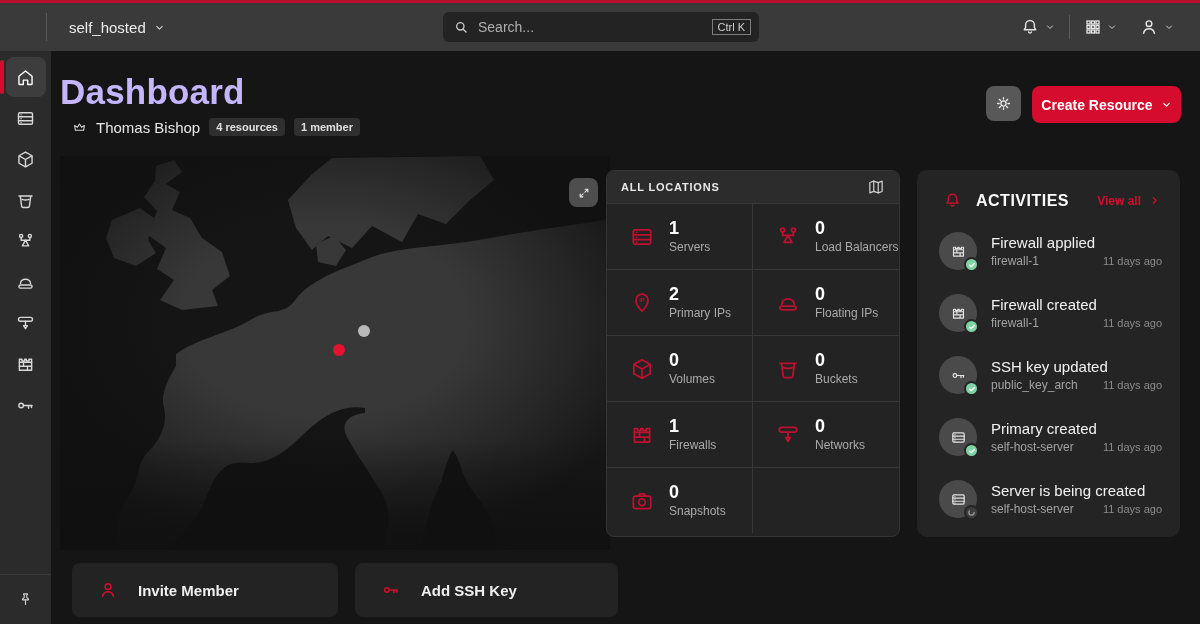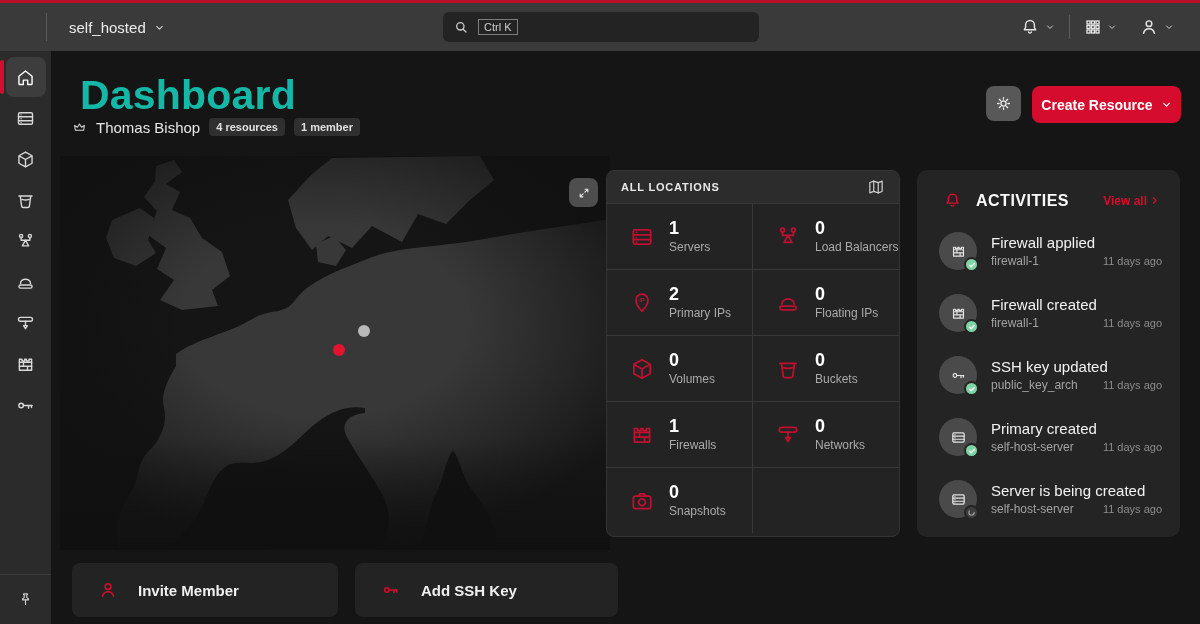--- a/index.html
+++ b/index.html
@@ -59,21 +59,21 @@
   .side-item.active::before {
     content:""; position:absolute; left:-6px; top:3px; width:4px; height:34px;
     border-radius:2px; background:#d50c2d;
   }
   .side-footer {
     position:absolute; bottom:0; left:0; width:51px; height:50px;
     border-top:1px solid #3a3a3a; display:flex; align-items:center; justify-content:center; color:#cfcfcf;
   }
 
   
-  .page-title { position:absolute; left:80px; top:72px; font-size:41px; font-weight:600; color:#14b8a6; letter-spacing:.2px; }
+  .page-title { position:absolute; left:60px; top:72px; font-size:35px; font-weight:600; color:#c4b5fd; letter-spacing:.2px; }
   .owner-row { position:absolute; left:72px; top:118px; display:flex; align-items:center; gap:9px; }
   .owner-name { font-size:15px; color:#e6e6e6; }
   .pill {
     background:#2f2f2f; color:#e0e0e0; font-size:11px; font-weight:700;
     border-radius:4px; padding:3px 7px;
   }
   .gear-btn {
     position:absolute; left:986px; top:86px; width:35px; height:35px;
     background:#585858; border:none; border-radius:8px; color:#ececec;
     display:flex; align-items:center; justify-content:center; cursor:pointer;
@@ -123,21 +123,21 @@
   .stat-value { font-size:18px; font-weight:600; color:#ffffff; line-height:1.05; }
   .stat-label { font-size:12px; color:#aaaaaa; }
 
   
   .activities {
     position:absolute; left:917px; top:170px; width:263px; height:367px;
     background:#242424; border-radius:10px; z-index:3; overflow:hidden;
   }
   .act-header { display:flex; align-items:center; padding:21px 20px 8px 26px; }
   .act-title { font-size:16px; font-weight:700; letter-spacing:.5px; color:#fafafa; margin-left:14px; }
-  .act-viewall { margin-left:auto; display:flex; align-items:center; gap:2px; color:#d50c2d; font-size:12px; font-weight:700; cursor:pointer; }
+  .act-viewall { margin-left:auto; display:flex; align-items:center; gap:8px; color:#d50c2d; font-size:12px; font-weight:700; cursor:pointer; }
   .act-list { padding:2px 18px 0 22px; }
   .act-item { height:62px; display:flex; align-items:center; gap:14px; cursor:pointer; }
   .avatar {
     position:relative; width:38px; height:38px; border-radius:50%;
     background:#4a4a4a; display:flex; align-items:center; justify-content:center; color:#e4e4e4; flex:0 0 auto;
   }
   .badge {
     position:absolute; right:-2px; bottom:-2px; width:15px; height:15px; border-radius:50%;
     border:2px solid #242424; display:flex; align-items:center; justify-content:center;
   }
@@ -175,20 +175,21 @@
     </span>
   </button>
 
   <div class="searchbox">
     <span>
       <svg width="16" height="16" viewBox="0 0 24 24" fill="none" stroke="#c9c9c9" stroke-width="2" stroke-linecap="round">
           <circle cx="11" cy="11" r="5.5"></circle>
           <path d="M15.3 15.3 19.5 19.5"></path>
         </svg>
     </span>
+    <input type="text" placeholder="Search..." style="">
     <span class="kbd-chip">Ctrl K</span>
   </div>
 
   <div class="topbar-right">
     <div class="tb-group">
       <span>
         <svg width="20" height="20" viewBox="0 0 24 24" fill="none" stroke="currentColor" stroke-width="1.7" stroke-linecap="round" stroke-linejoin="round">
             <path d="M12 4.2a5.3 5.3 0 0 1 5.3 5.3v3.2l1.6 2.6H5.1l1.6-2.6V9.5A5.3 5.3 0 0 1 12 4.2z"></path>
             <path d="M10.3 17.9a1.8 1.8 0 0 0 3.4 0"></path>
           </svg>

